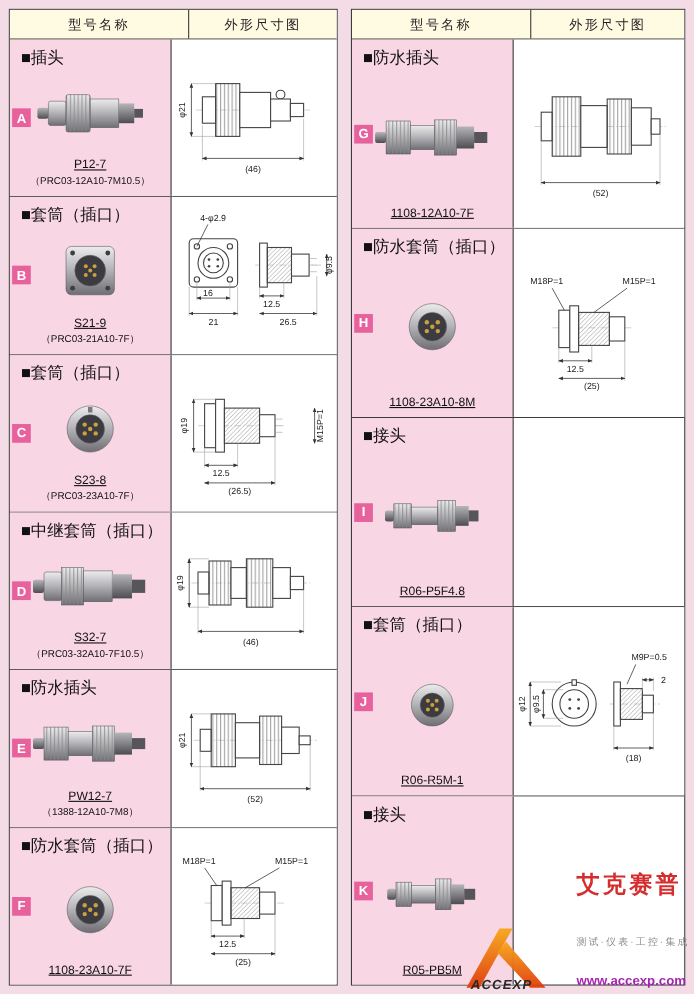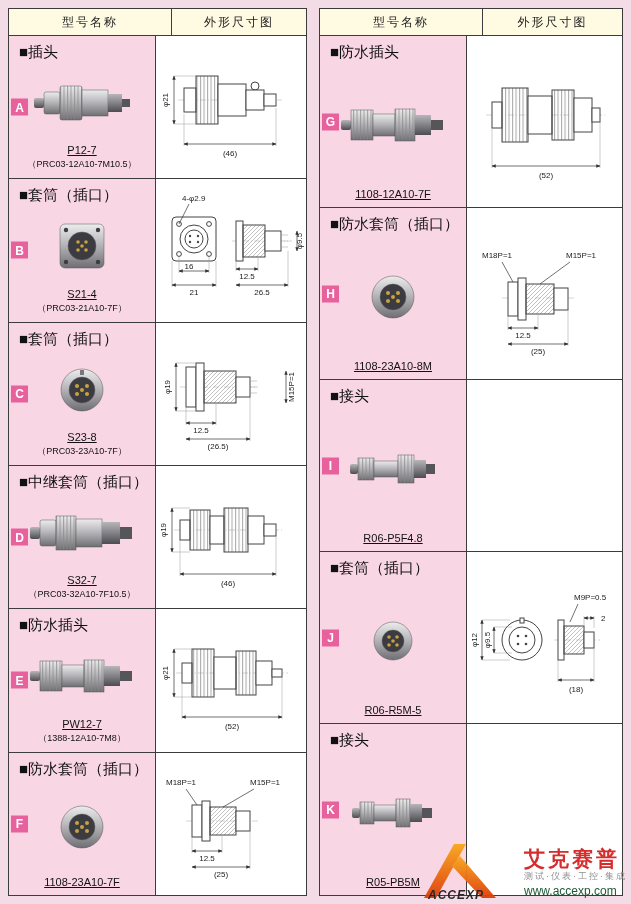--- a/index.html
+++ b/index.html
@@ -40,24 +40,24 @@
   .code  { font-size: 9px; color: #111; text-align: right; margin-top: 2px; white-space: nowrap; }
   .dwg { flex: 1; background: #fff; display: flex; align-items: center; justify-content: center; min-width: 0; }
   svg text { font-size: 8px; fill: #222; font-family: "Liberation Sans", "DejaVu Sans", sans-serif; }
   .fl  { fill: #fff; stroke: #444; stroke-width: 1; }
   .kn  { fill: url(#pkn); stroke: #444; stroke-width: 1; }
   .thp { fill: url(#pth); stroke: #444; stroke-width: 1; }
   .dl  { stroke: #333; stroke-width: 0.7; fill: none; }
   .ext { stroke: #999; stroke-width: 0.5; }
   .cl  { stroke: #aaa; stroke-width: 0.5; stroke-dasharray: 6 2 1 2; }
   .wm { position: absolute; right: 4px; bottom: 2px; display: flex; align-items: flex-end; gap: 6px; opacity: 0.96; }
-  .wm-text { display: flex; flex-direction: column; align-items: flex-start; padding-bottom: 4px; }
+  .wm-text { display: flex; flex-direction: column; align-items: flex-start; padding-bottom: 4px; gap: 20px; }
   .wm-brand { color: #d42525; font-size: 21px; font-weight: bold; letter-spacing: 3px; line-height: 1.1; }
-  .wm-tag { color: #8a8a8a; font-size: 9px; letter-spacing: 2px; margin: 0 0 1px; }
-  .wm-url { color: #14532d; font-size: 12px; font-weight: normal; }
+  .wm-tag { color: #8a8a8a; font-size: 9px; letter-spacing: 2px; margin: 14px 0 1px; }
+  .wm-url { color: #a21caf; font-size: 12px; font-weight: bold; }
 </style>
 </head>
 <body>
 
 <svg width="0" height="0" style="position:absolute" aria-hidden="true">
   <defs>
     <linearGradient id="met" x1="0" y1="0" x2="0" y2="1">
       <stop offset="0" stop-color="#ececec"></stop>
         <stop offset="0.45" stop-color="#b8b8bc"></stop>
         <stop offset="1" stop-color="#6e6e74"></stop>
@@ -139,21 +139,21 @@
         <circle cx="13" cy="41" r="2.2" fill="#3c3c41"></circle>
             <circle cx="45" cy="41" r="2.2" fill="#3c3c41"></circle>
         <circle cx="29" cy="25" r="14" fill="#3b3b41" stroke="#666" stroke-width="0.5"></circle>
         <circle cx="25" cy="21" r="1.8" fill="#c8a23e"></circle>
             <circle cx="33" cy="21" r="1.8" fill="#c8a23e"></circle>
         <circle cx="25" cy="29" r="1.8" fill="#c8a23e"></circle>
             <circle cx="33" cy="29" r="1.8" fill="#c8a23e"></circle>
         <circle cx="29" cy="25" r="1.8" fill="#c8a23e"></circle>
       </svg>
         </div>
-      <div class="model">S21-4</div>
+      <div class="model">S21-9</div>
       <div class="code">（PRC03-21A10-7F）</div>
     </div>
     <div class="dwg">
       <svg width="146" height="118" viewBox="0 0 146 118">
         <rect class="fl" x="14" y="26" width="44" height="44" rx="4"></rect>
         <circle class="fl" cx="21" cy="33" r="2.4"></circle>
           <circle class="fl" cx="51" cy="33" r="2.4"></circle>
         <circle class="fl" cx="21" cy="63" r="2.4"></circle>
           <circle class="fl" cx="51" cy="63" r="2.4"></circle>
         <circle class="fl" cx="36" cy="48" r="14"></circle>
@@ -465,21 +465,21 @@
           <svg width="50" height="46" viewBox="0 0 50 46">
         <circle cx="25" cy="23" r="19" fill="url(#met)" stroke="#555" stroke-width="0.5"></circle>
         <circle cx="25" cy="23" r="11" fill="#3b3b41" stroke="#666" stroke-width="0.5"></circle>
         <circle cx="21" cy="19" r="1.8" fill="#c8a23e"></circle>
             <circle cx="29" cy="19" r="1.8" fill="#c8a23e"></circle>
         <circle cx="21" cy="27" r="1.8" fill="#c8a23e"></circle>
             <circle cx="29" cy="27" r="1.8" fill="#c8a23e"></circle>
         <circle cx="25" cy="23" r="1.8" fill="#c8a23e"></circle>
       </svg>
         </div>
-      <div class="model">R06-R5M-5</div>
+      <div class="model">R06-R5M-1</div>
     </div>
     <div class="dwg">
       <svg width="150" height="148" viewBox="0 0 150 148">
         <circle class="fl" cx="52" cy="76" r="20"></circle>
         <circle class="fl" cx="52" cy="76" r="13"></circle>
         <rect class="fl" x="50" y="54" width="4" height="5"></rect>
         <circle cx="48" cy="72" r="1.3" fill="#444"></circle>
           <circle cx="56" cy="72" r="1.3" fill="#444"></circle>
         <circle cx="48" cy="80" r="1.3" fill="#444"></circle>
           <circle cx="56" cy="80" r="1.3" fill="#444"></circle>

